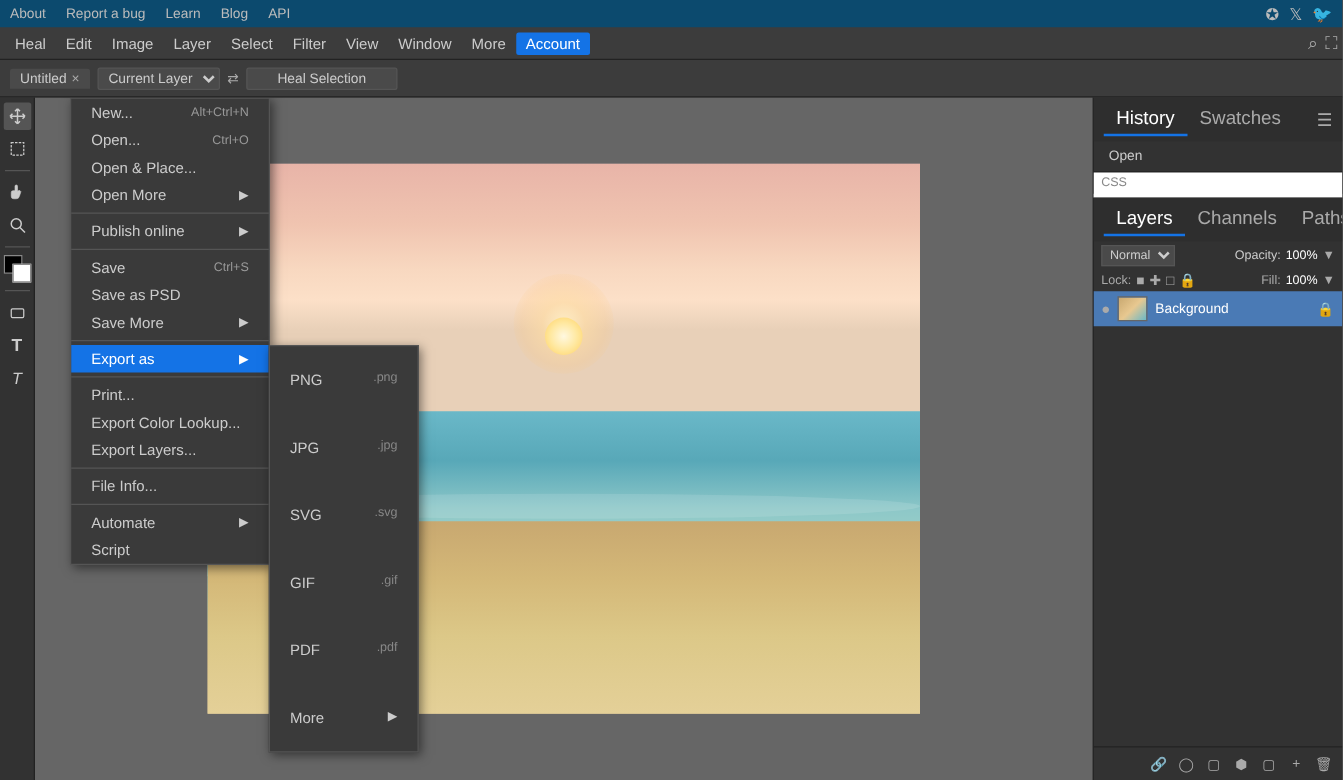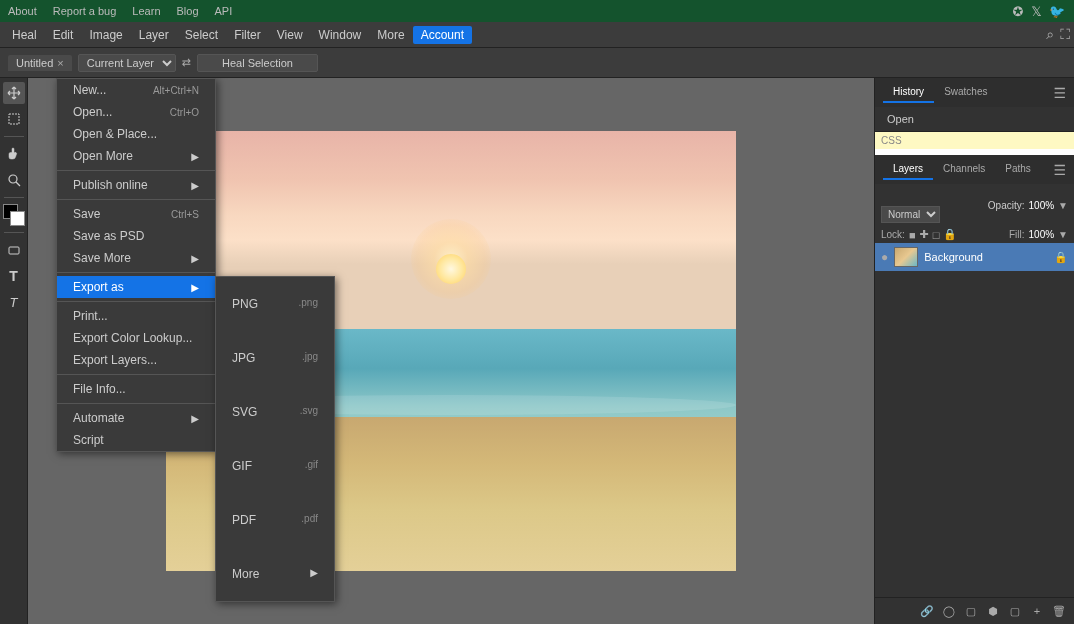--- a/index.html
+++ b/index.html
@@ -1,19 +1,19 @@
 <!DOCTYPE html>
 <html><head>
   <meta charset="utf-8">
   <style>
     * { margin: 0; padding: 0; box-sizing: border-box; }
     body { width: 1074px; height: 624px; background: #3c3c3c; font-family: Arial, sans-serif; font-size: 12px; color: #ccc; overflow: hidden; display: flex; flex-direction: column; }
 
     
-    .top-nav { height: 22px; background: #14532d; display: flex; align-items: center; justify-content: space-between; padding: 0 8px; }
+    .top-nav { height: 22px; background: #0c4a6e; display: flex; align-items: center; justify-content: space-between; padding: 0 8px; }
     .top-nav-left { display: flex; gap: 16px; font-size: 11px; color: #bbb; }
     .top-nav-left span { cursor: pointer; }
     .top-nav-right { display: flex; gap: 14px; font-size: 11px; color: #bbb; align-items: center; }
     .top-nav-right span { cursor: pointer; }
     .social-icons { display: flex; gap: 8px; }
 
     
     .menu-bar { height: 26px; background: #3c3c3c; display: flex; align-items: center; padding: 0 4px; border-bottom: 1px solid #222; }
     .menu-item { padding: 2px 8px; font-size: 12px; color: #ccc; cursor: pointer; border-radius: 2px; }
     .menu-item.active { background: #1473e6; color: #fff; }
@@ -47,25 +47,25 @@
     .sun-core { position: absolute; top: 28%; left: 50%; transform: translateX(-50%); width: 30px; height: 30px; background: radial-gradient(circle, #fff8e0 0%, #ffe8a0 50%, #ffd060 100%); border-radius: 50%; }
     .beach-water { position: absolute; top: 45%; left: 0; right: 0; height: 30%; background: linear-gradient(180deg, #6ab8c8 0%, #58a8b8 30%, #8ec8c8 60%, #a8d8c8 100%); }
     .beach-sand { position: absolute; bottom: 0; left: 0; right: 0; height: 35%; background: linear-gradient(180deg, #c8a870 0%, #d4b878 30%, #dcc888 60%, #e4d098 100%); }
     .wave { position: absolute; width: 100%; height: 20px; background: rgba(255,255,255,0.3); border-radius: 50%; }
 
     
     .right-panel { width: 200px; background: #323232; border-left: 1px solid #222; display: flex; flex-direction: column; }
     .panel-section { border-bottom: 1px solid #222; }
     .panel-header { display: flex; align-items: center; padding: 4px 8px; background: #2e2e2e; justify-content: space-between; }
     .panel-tabs { display: flex; gap: 0; }
-    .panel-tab { padding: 4px 10px; font-size: 10px; cursor: pointer; color: #aaa; border-bottom: 2px solid transparent; }
+    .panel-tab { padding: 4px 10px; font-size: 15px; cursor: pointer; color: #aaa; border-bottom: 2px solid transparent; }
     .panel-tab.active { color: #fff; border-bottom: 2px solid #1473e6; }
     .panel-content { padding: 4px 8px; font-size: 11px; }
     .history-item { padding: 2px 4px; color: #ccc; cursor: pointer; }
-    .blend-select { background: #4a4a4a; border: 1px solid #555; color: #ccc; font-size: 10px; padding: 1px 2px; margin-top: 19px; }
+    .blend-select { background: #4a4a4a; border: 1px solid #555; color: #ccc; font-size: 10px; padding: 1px 2px; }
     .opacity-row { display: flex; align-items: center; gap: 4px; font-size: 10px; padding: 3px 6px; }
     .lock-row { display: flex; align-items: center; gap: 4px; font-size: 10px; padding: 2px 6px; color: #aaa; }
     .layer-item { display: flex; align-items: center; gap: 6px; padding: 4px 6px; background: #4a7ab5; cursor: pointer; }
     .layer-thumb { width: 24px; height: 20px; background: linear-gradient(135deg, #c8a870, #e8c890, #6ab8c8); border: 1px solid #666; }
     .layer-name { font-size: 11px; color: #fff; }
     .eye-icon { color: #aaa; cursor: pointer; font-size: 12px; }
     .panel-bottom { display: flex; align-items: center; justify-content: flex-end; padding: 4px 6px; gap: 4px; margin-top: auto; }
     .panel-icon-btn { width: 18px; height: 18px; display: flex; align-items: center; justify-content: center; cursor: pointer; color: #aaa; font-size: 11px; }
     .dropdown-menu { position: absolute; background: #3a3a3a; border: 1px solid #555; box-shadow: 2px 2px 8px rgba(0,0,0,0.5); z-index: 200; min-width: 160px; }
     .dropdown-item { padding: 4px 16px; font-size: 12px; color: #ccc; cursor: pointer; display: flex; align-items: center; justify-content: space-between; white-space: nowrap; }
@@ -281,21 +281,21 @@
           <span class="panel-tab active">History</span>
           <span class="panel-tab">Swatches</span>
         </div>
         <span style="color:#aaa; cursor:pointer; font-size:14px;">☰</span>
       </div>
       <div class="panel-content">
         <div class="history-item">Open</div>
       </div>
     </div>
 
-    <div style="padding: 3px 6px; background:#fef9c3; border-bottom:6px solid #ffffff; font-size:10px; color:#888;">CSS</div>
+    <div style="padding: 3px 6px; background:#ffffff; border-bottom:3px solid #ffffff; font-size:10px; color:#888;">CSS</div>
 
     <div class="panel-section" style="flex:1; display:flex; flex-direction:column;">
       <div class="panel-header">
         <div class="panel-tabs">
           <span class="panel-tab active">Layers</span>
           <span class="panel-tab">Channels</span>
           <span class="panel-tab">Paths</span>
         </div>
         <span style="color:#aaa; cursor:pointer; font-size:14px;">☰</span>
       </div>

